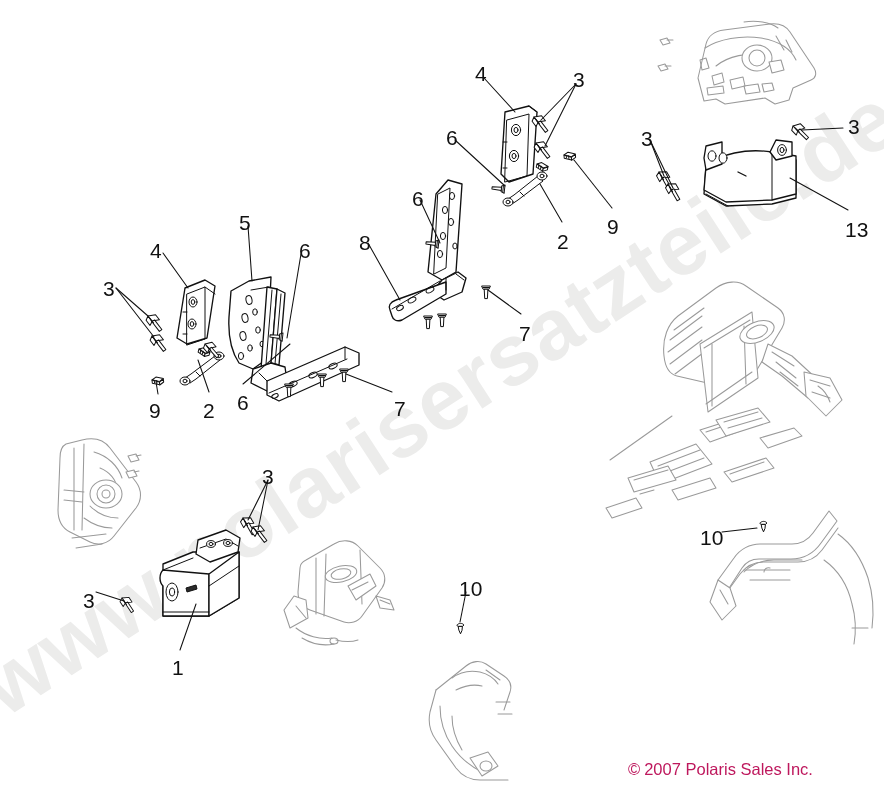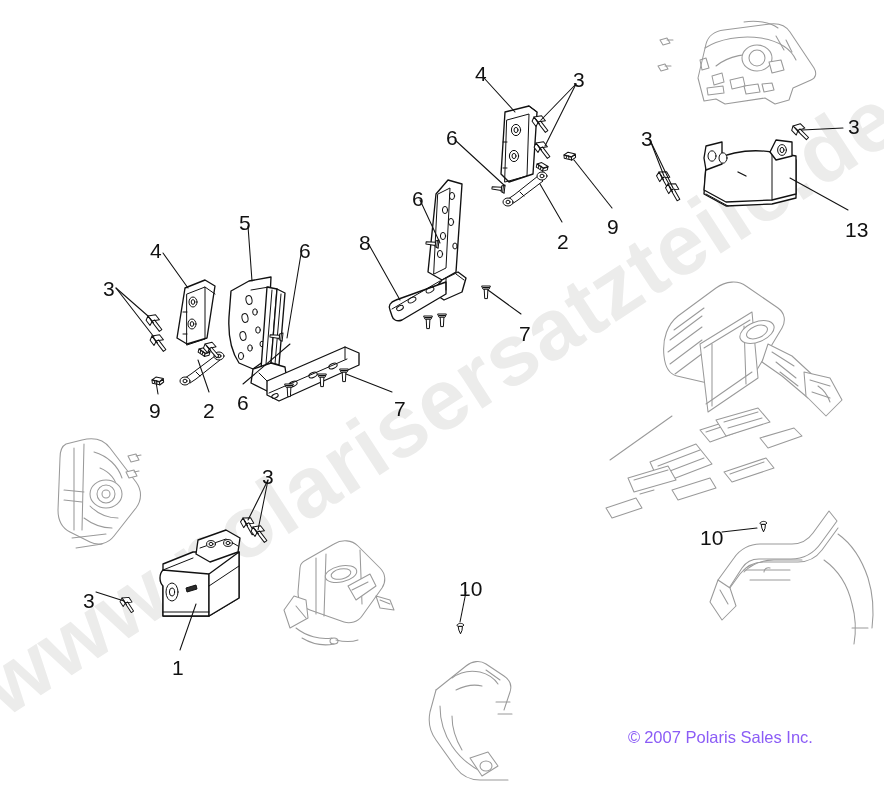--- a/index.html
+++ b/index.html
@@ -6,21 +6,21 @@
   body{width:884px;height:812px;position:relative;overflow:hidden;
        font-family:"Liberation Sans","DejaVu Sans",sans-serif;}
   #stage{position:absolute;inset:0;width:884px;height:812px;}
   #art{position:absolute;left:0;top:0;}
   .wm{position:absolute;left:0;top:0;width:884px;height:812px;pointer-events:none;}
   .wm text{fill:#ececeb;font-family:"Liberation Sans","DejaVu Sans",sans-serif;
            font-weight:bold;font-size:86px;letter-spacing:1px;}
   .callout{position:absolute;font-size:21px;color:#111;line-height:1;
            font-family:"Liberation Sans","DejaVu Sans",sans-serif;
            user-select:none;white-space:nowrap;}
-  #copyright{position:absolute;left:628px;top:728px;font-size:16.5px;color:#8b5cf6;
+  #copyright{position:absolute;left:628px;top:760px;font-size:16.5px;color:#be185d;
              white-space:nowrap;}
   #copyright .cmark{font-size:16.5px;}
 </style>
 </head>
 <body>
 
 <div id="stage">
 
   <svg class="wm" viewBox="0 0 884 812" xmlns="http://www.w3.org/2000/svg">
     <g transform="rotate(-33 442 406)">

